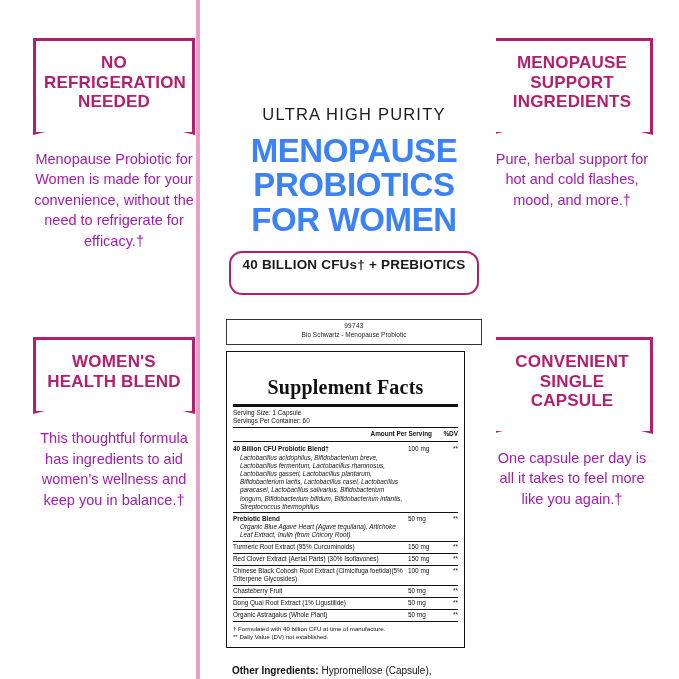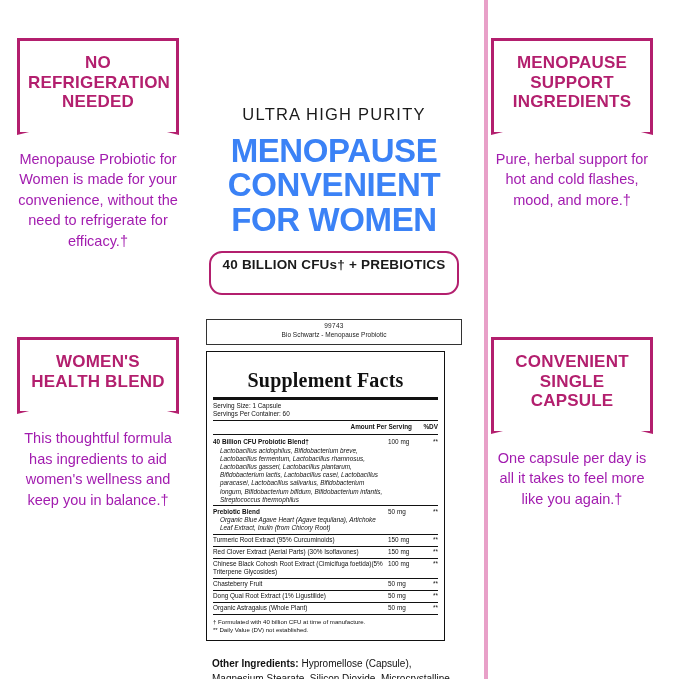--- a/index.html
+++ b/index.html
@@ -31,21 +31,21 @@
   .vbar.left { left: 196px; }
   .vbar.right { left: 484px; }
 
   
   .side {
     position: absolute;
     top: 0;
     width: 196px;
     height: 679px;
   }
-  .side.left { left: 0; border-radius: 10px; }
+  .side.left { left: 16px; border-radius: 10px; }
   .side.right { left: 476px; width: 227px; }
 
   .callout {
     position: absolute;
     width: 162px;
     left: 17px;
     text-align: center;
   }
   .side.right .callout { left: 15px; }
 
@@ -101,21 +101,21 @@
 
   
   .c1 { top: 38px; }
   .c2 { top: 337px; }
   .r1 { top: 38px; }
   .r2 { top: 337px; }
 
   
   .center {
     position: absolute;
-    left: 192px;
+    left: 212px;
     top: 0;
     width: 284px;
     height: 679px;
     background: #ffffff;
   }
   .ultra {
     text-align: center;
     font-size: 16.5px;
     letter-spacing: 1.2px;
     color: #1a1a1a;
@@ -158,21 +158,21 @@
     line-height: 1.35;
     padding-top: 2px;
     box-sizing: border-box;
   }
   .smallbox .l1 { letter-spacing: .3px; }
 
   
   .sf {
     margin: 6px 31px 0 14px;
     border: 1.5px solid #111;
-    padding: 15px 6px 6px 6px;
+    padding: 22px 6px 6px 6px;
     box-sizing: border-box;
     font-size: 6.4px;
     color: #111;
     line-height: 1.28;
   }
   .sf-title {
     text-align: center;
     font-weight: bold;
     font-size: 20px;
     letter-spacing: .2px;
@@ -271,21 +271,21 @@
     </div>
 
   </div>
 
   <div class="center">
 
     <div class="ultra">ULTRA HIGH PURITY</div>
 
     <div class="title">
       <div>MENOPAUSE</div>
-      <div>CONVENIENT</div>
+      <div>PROBIOTICS</div>
       <div>FOR WOMEN</div>
     </div>
 
     <div class="cfu-wrap">
       <div class="cfu">40 BILLION CFUs† + PREBIOTICS</div>
     </div>
 
     <div class="smallbox">
       <div class="l1">99743</div>
       <div>Bio Schwartz - Menopause Probiotic</div>

